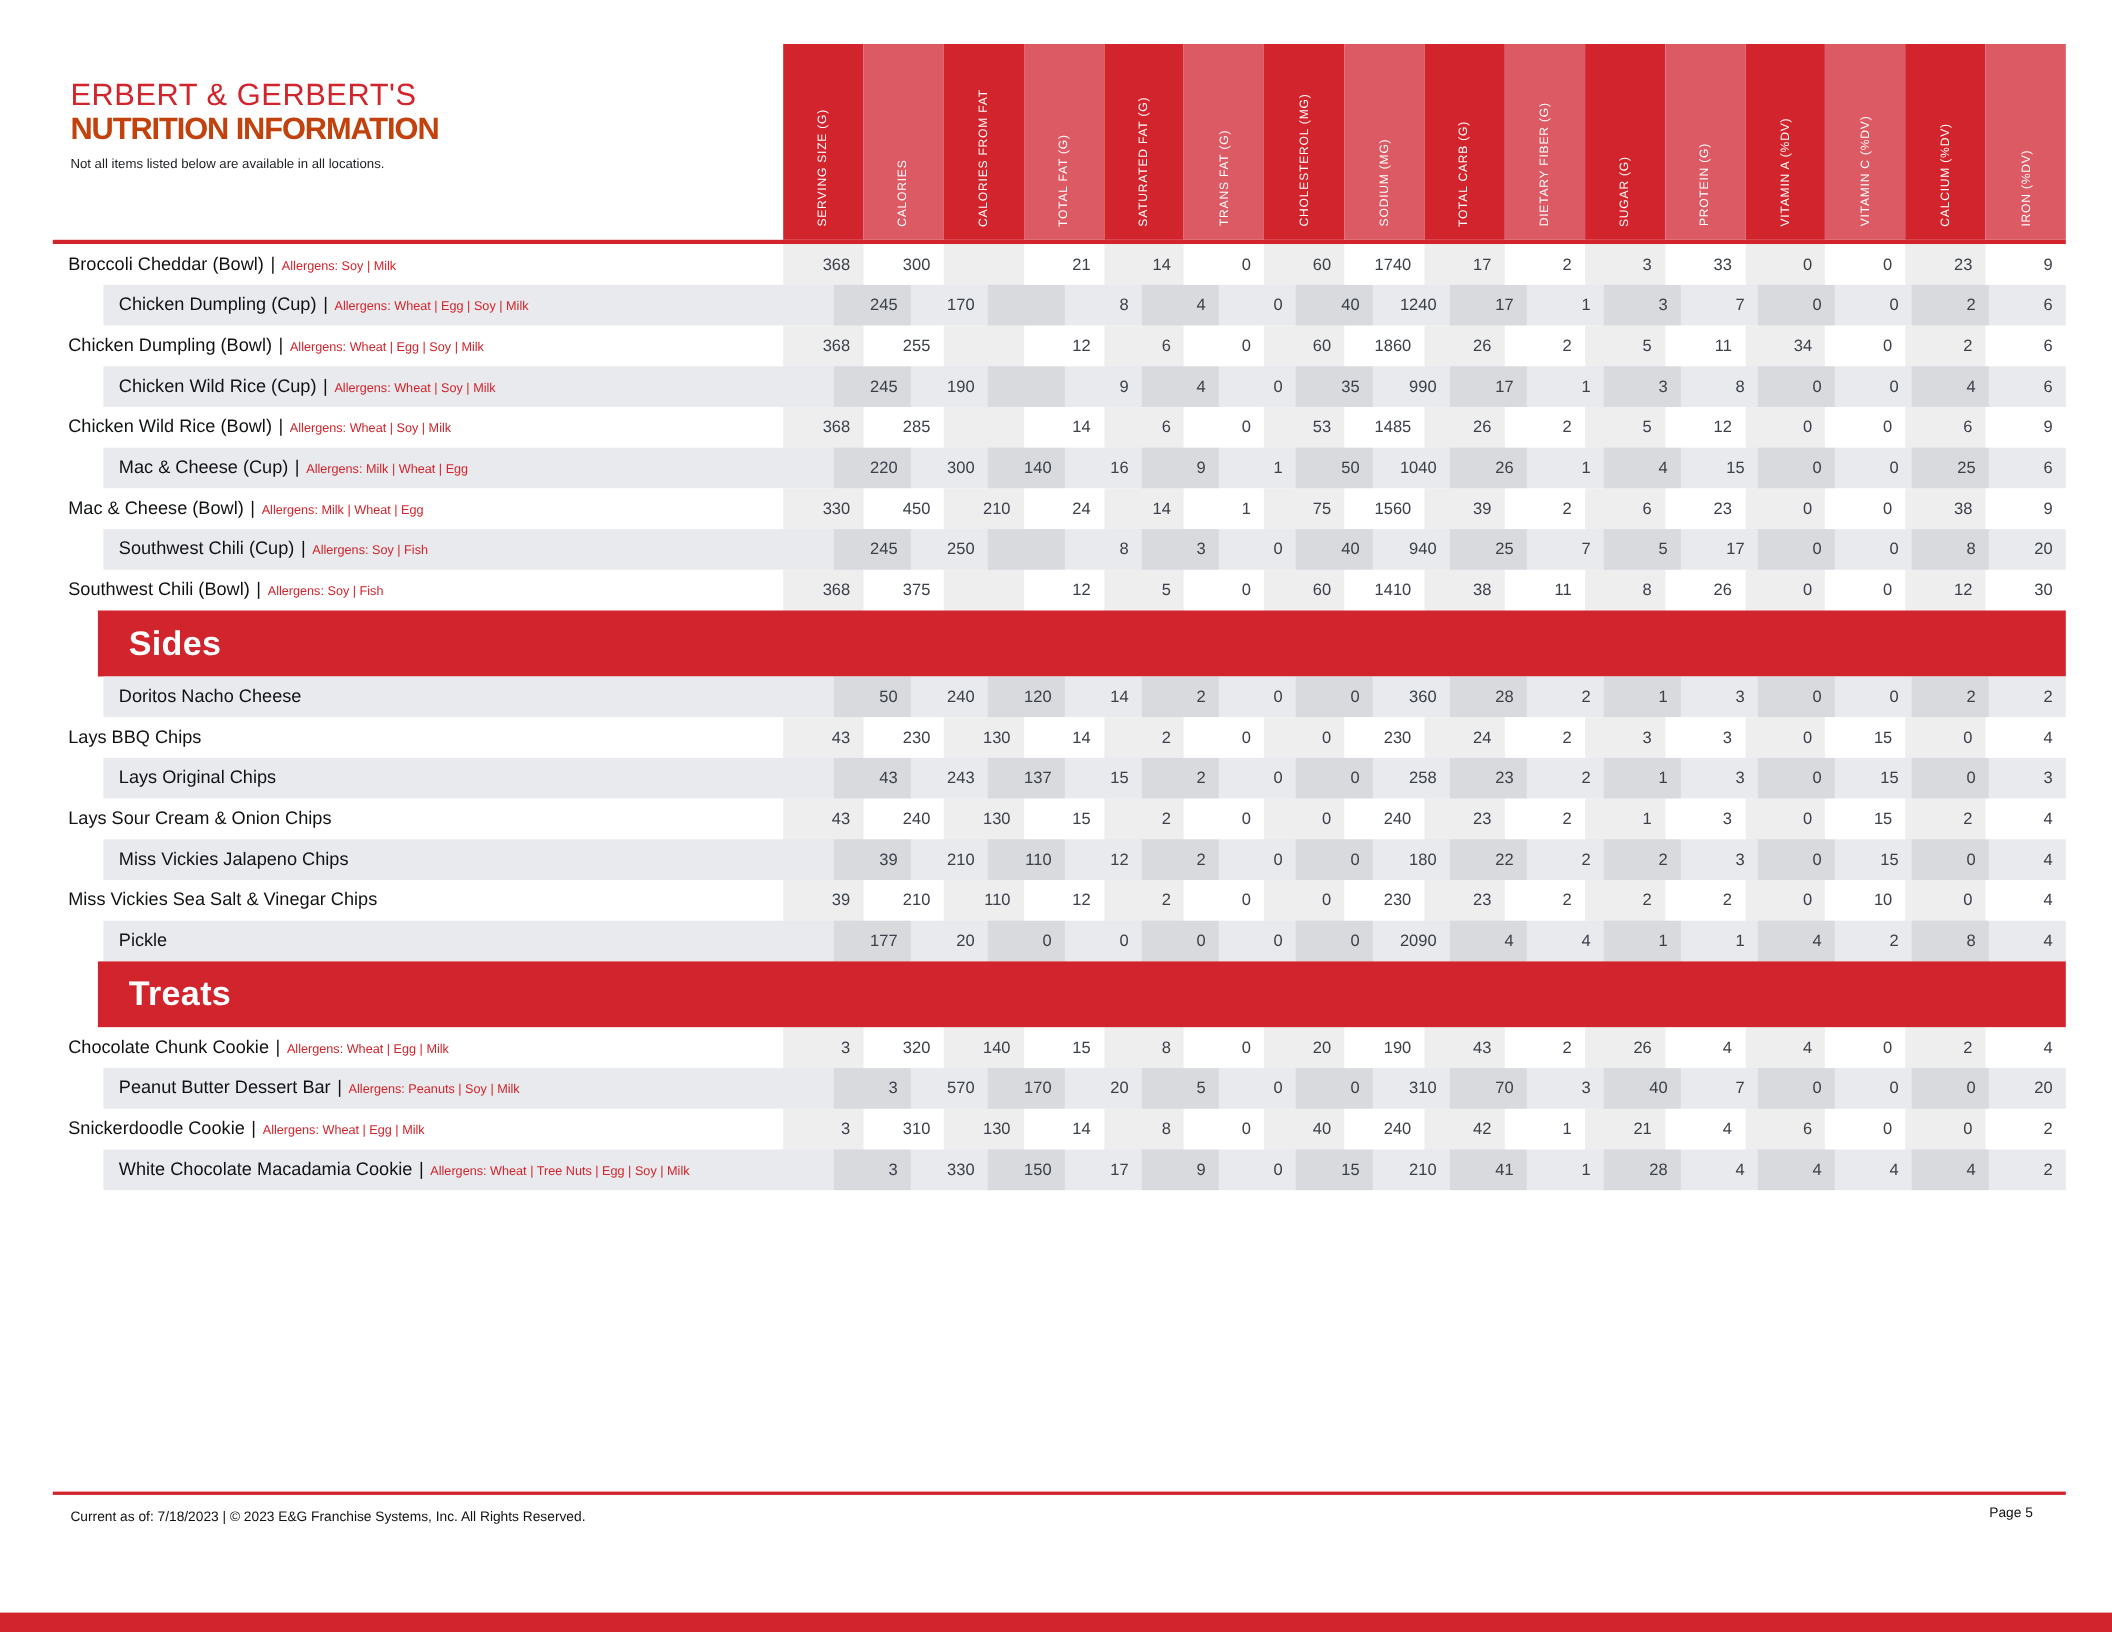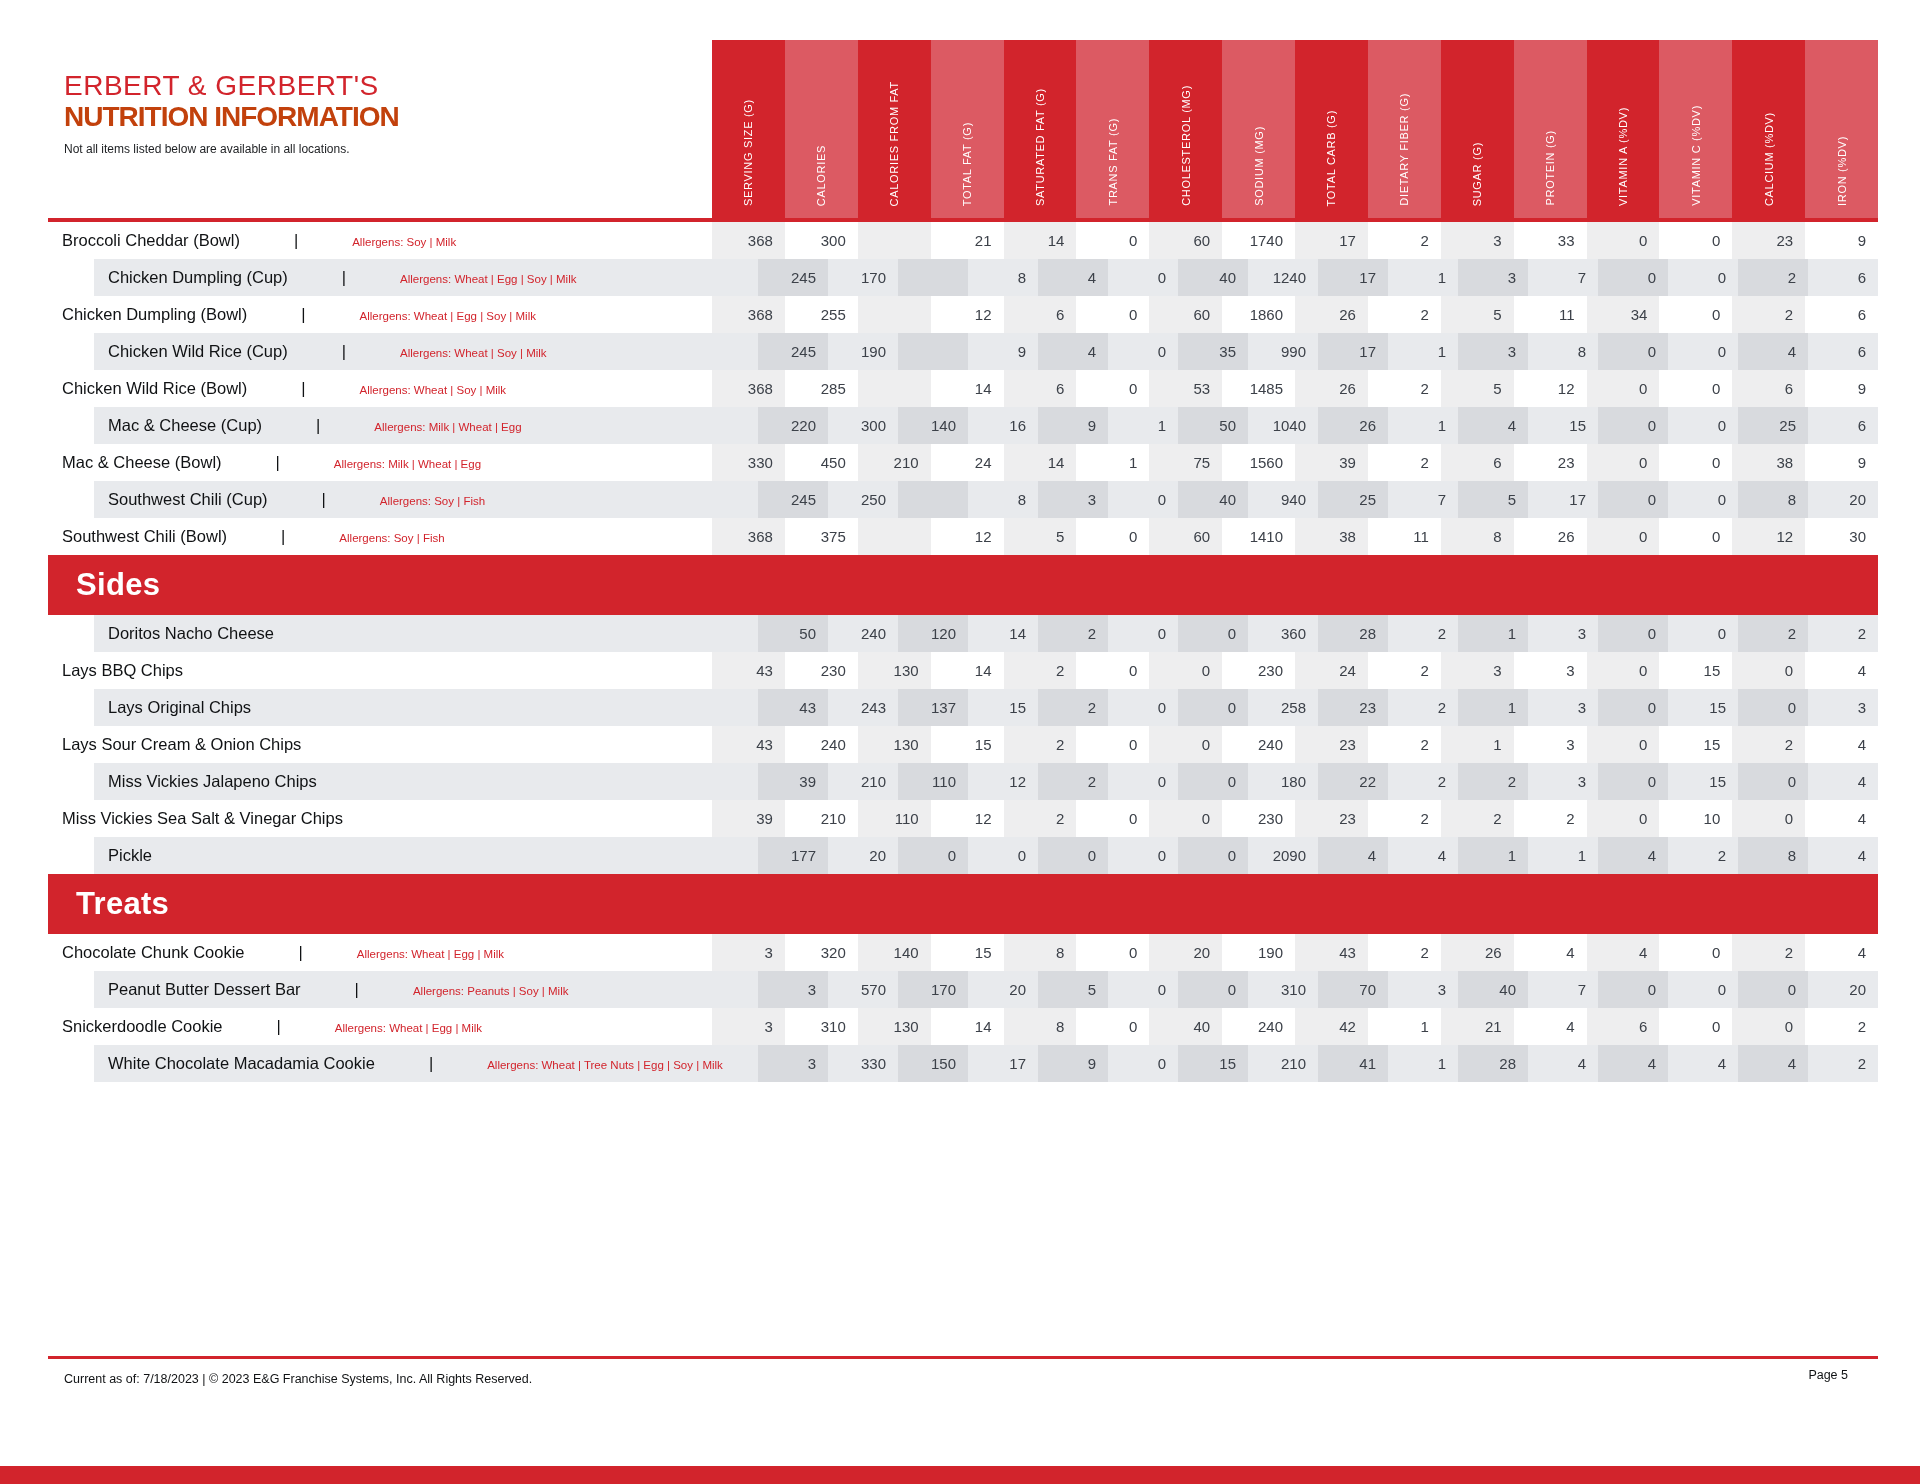--- a/index.html
+++ b/index.html
@@ -68,34 +68,35 @@
   }
   .row.alt { background:var(--row-alt);margin-left:46px; }
   .cell { height:100%; display:flex; align-items:center; }
   .cell.num {
     justify-content:flex-end;
     padding-right:12px;
     font-size:15px;
     color:#3c4149;
   }
   .cell.stripe { background:var(--stripe); }
-  .name-cell { padding-left:14px; white-space:nowrap; overflow:hidden;gap:48px; }
+  .name-cell { padding-left:14px; white-space:nowrap; overflow:hidden; }
   .item-name { font-size:16.5px; color:#101214; }
   .sep { font-size:16.5px; color:#101214; margin:0 6px 0 6px; }
   .allergens { font-size:11.5px; color:var(--red); position:relative; top:1px; }
   .banner {
     background:var(--red);
     height:60px;
     display:flex;
     align-items:center;
     padding-left:28px;
     color:#ffffff;
     font-size:31px;
     font-weight:bold;
     letter-spacing:0.3px;
+    margin-left:41px;
   }
   
   .footer-rule {
     position:absolute;
     left:48px;
     width:1830px;
     top:1356px;
     height:3px;
     background:var(--red);
   }

